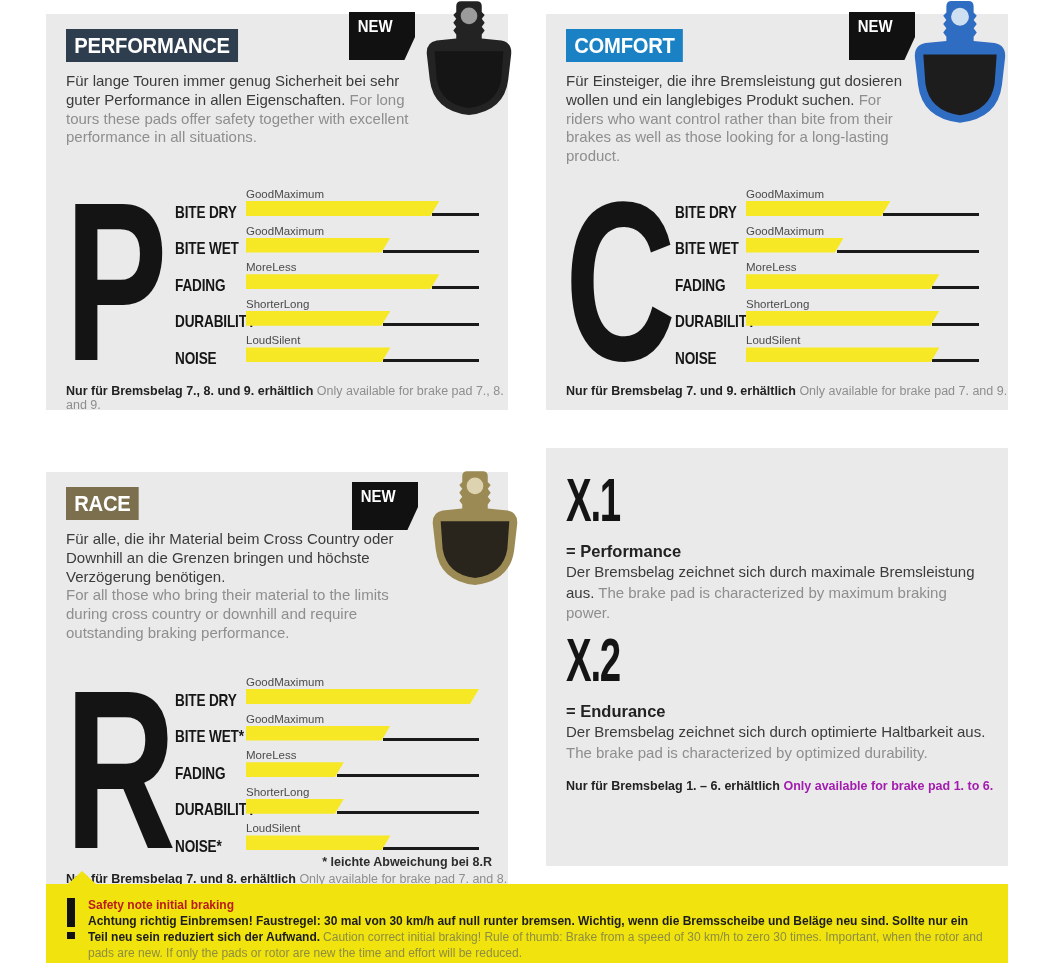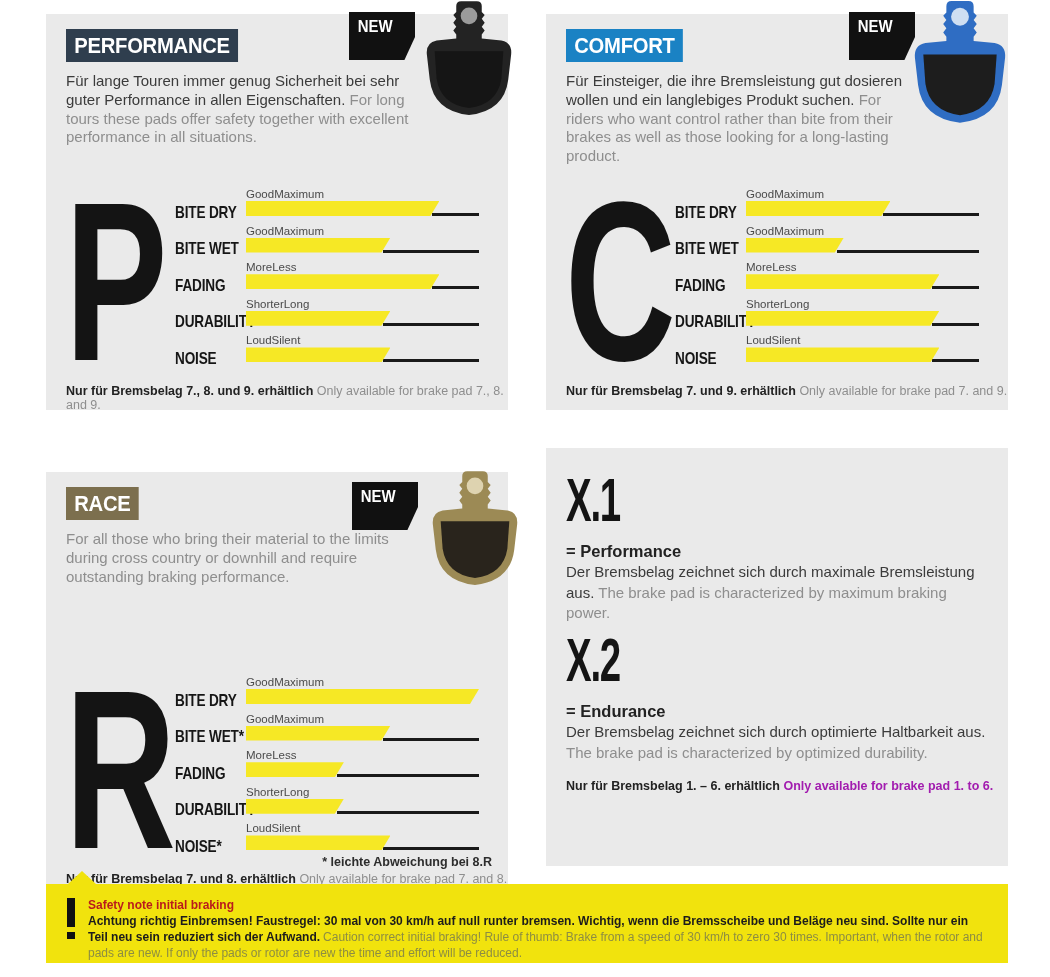--- a/index.html
+++ b/index.html
@@ -281,21 +281,21 @@
 <section class="panel pos-race">
   <div class="panel-label" style="background: rgb(124, 111, 78);"><span class="panel-label-text">RACE</span></div>
   <div class="new-flag" style="background: rgb(17, 17, 17);">
       <span class="new-text" style="color: rgb(255, 255, 255);">NEW</span>
     </div>
   <svg class="pad" viewBox="0 0 104 124">
     <path class="plate" d="M44 1 L60 1 Q65 1 65 6 L65 12 L68 15 L65 19 L68 23 L65 27 L68 31 L65 35 L65 39 L85 41 Q96 43 95 55 L92 81 Q88 113 52 117 Q16 113 12 81 L9 55 Q8 43 19 41 L39 39 L39 35 L36 31 L39 27 L36 23 L39 19 L36 15 L39 12 L39 6 Q39 1 44 1 Z" fill="#9c8a55"></path>
     <path class="friction" d="M17 52 L87 52 L85 80 Q81 106 52 110 Q23 106 19 80 Z" fill="#29241c"></path>
     <circle class="hole" cx="52" cy="16" r="8.5" fill="#ded3b0"></circle>
   </svg>
-  <p class="desc"> <span class="en block">For all those who bring their material to the limits during cross country or downhill and require outstanding braking performance.</span></p>
+  <p class="desc"><span class="de">Für alle, die ihr Material beim Cross Country oder Downhill an die Grenzen bringen und höchste Verzögerung benötigen.</span> <span class="en block">For all those who bring their material to the limits during cross country or downhill and require outstanding braking performance.</span></p>
   <div class="ratings">
     <div class="big-letter">R</div>
     <div class="rows">
         <div class="rating-row">
           <div class="r-label">BITE DRY</div>
           <div class="r-track">
             <div class="minmax">
               <span class="mn">Good</span>
               <span class="mx">Maximum</span>
             </div>

